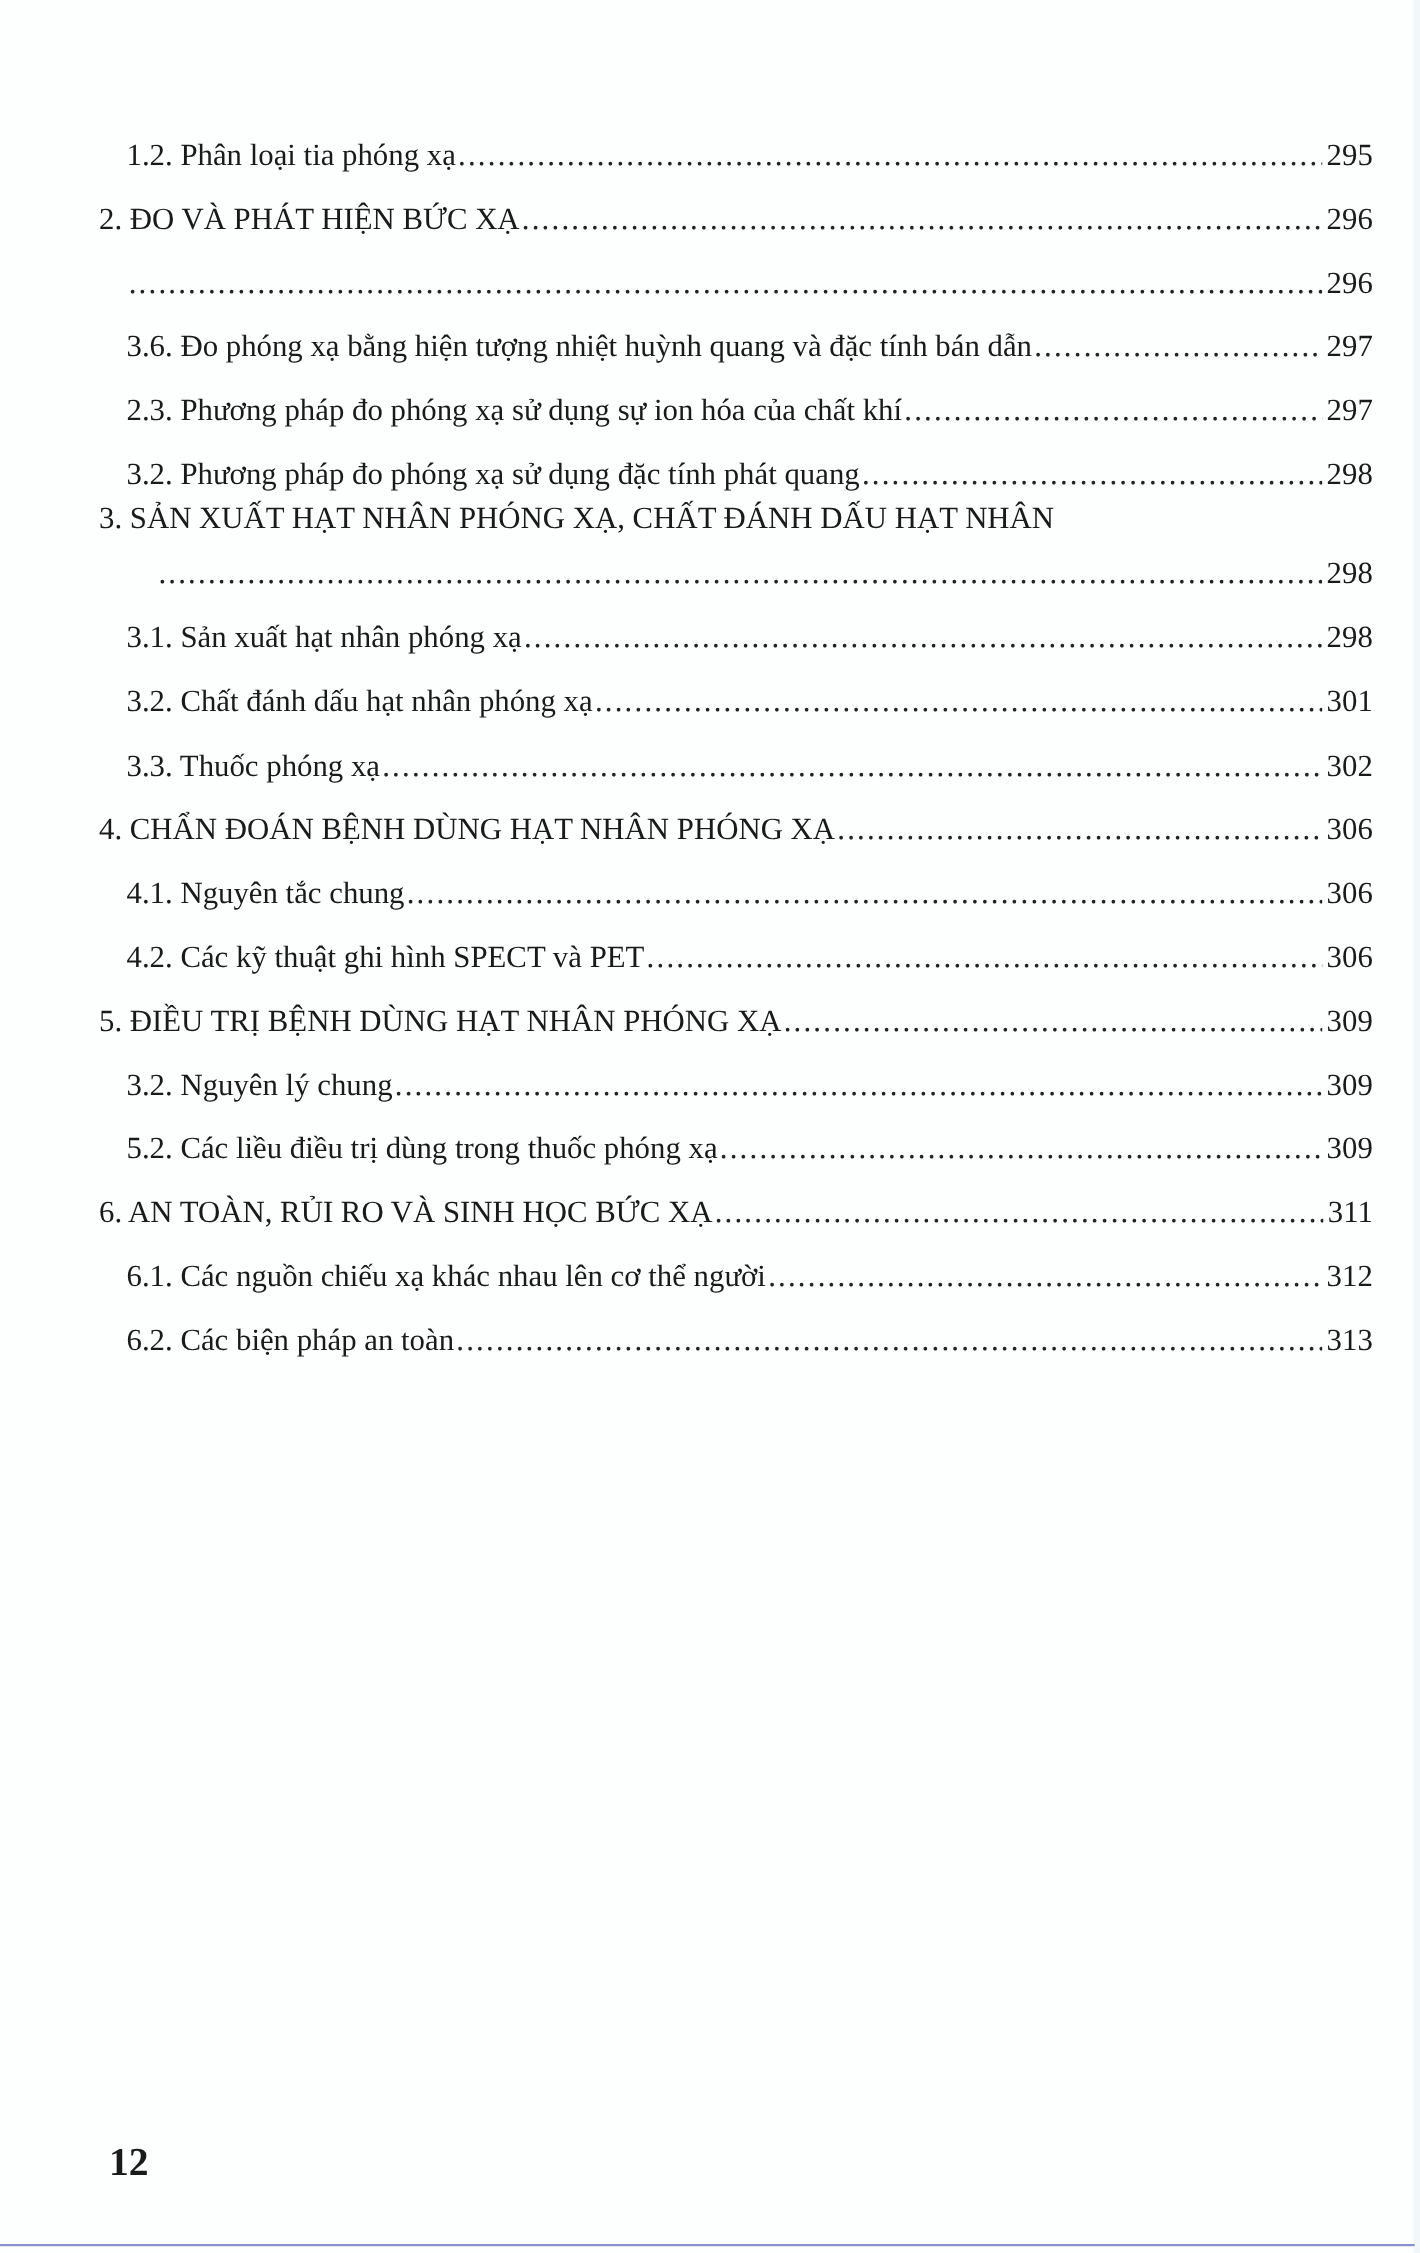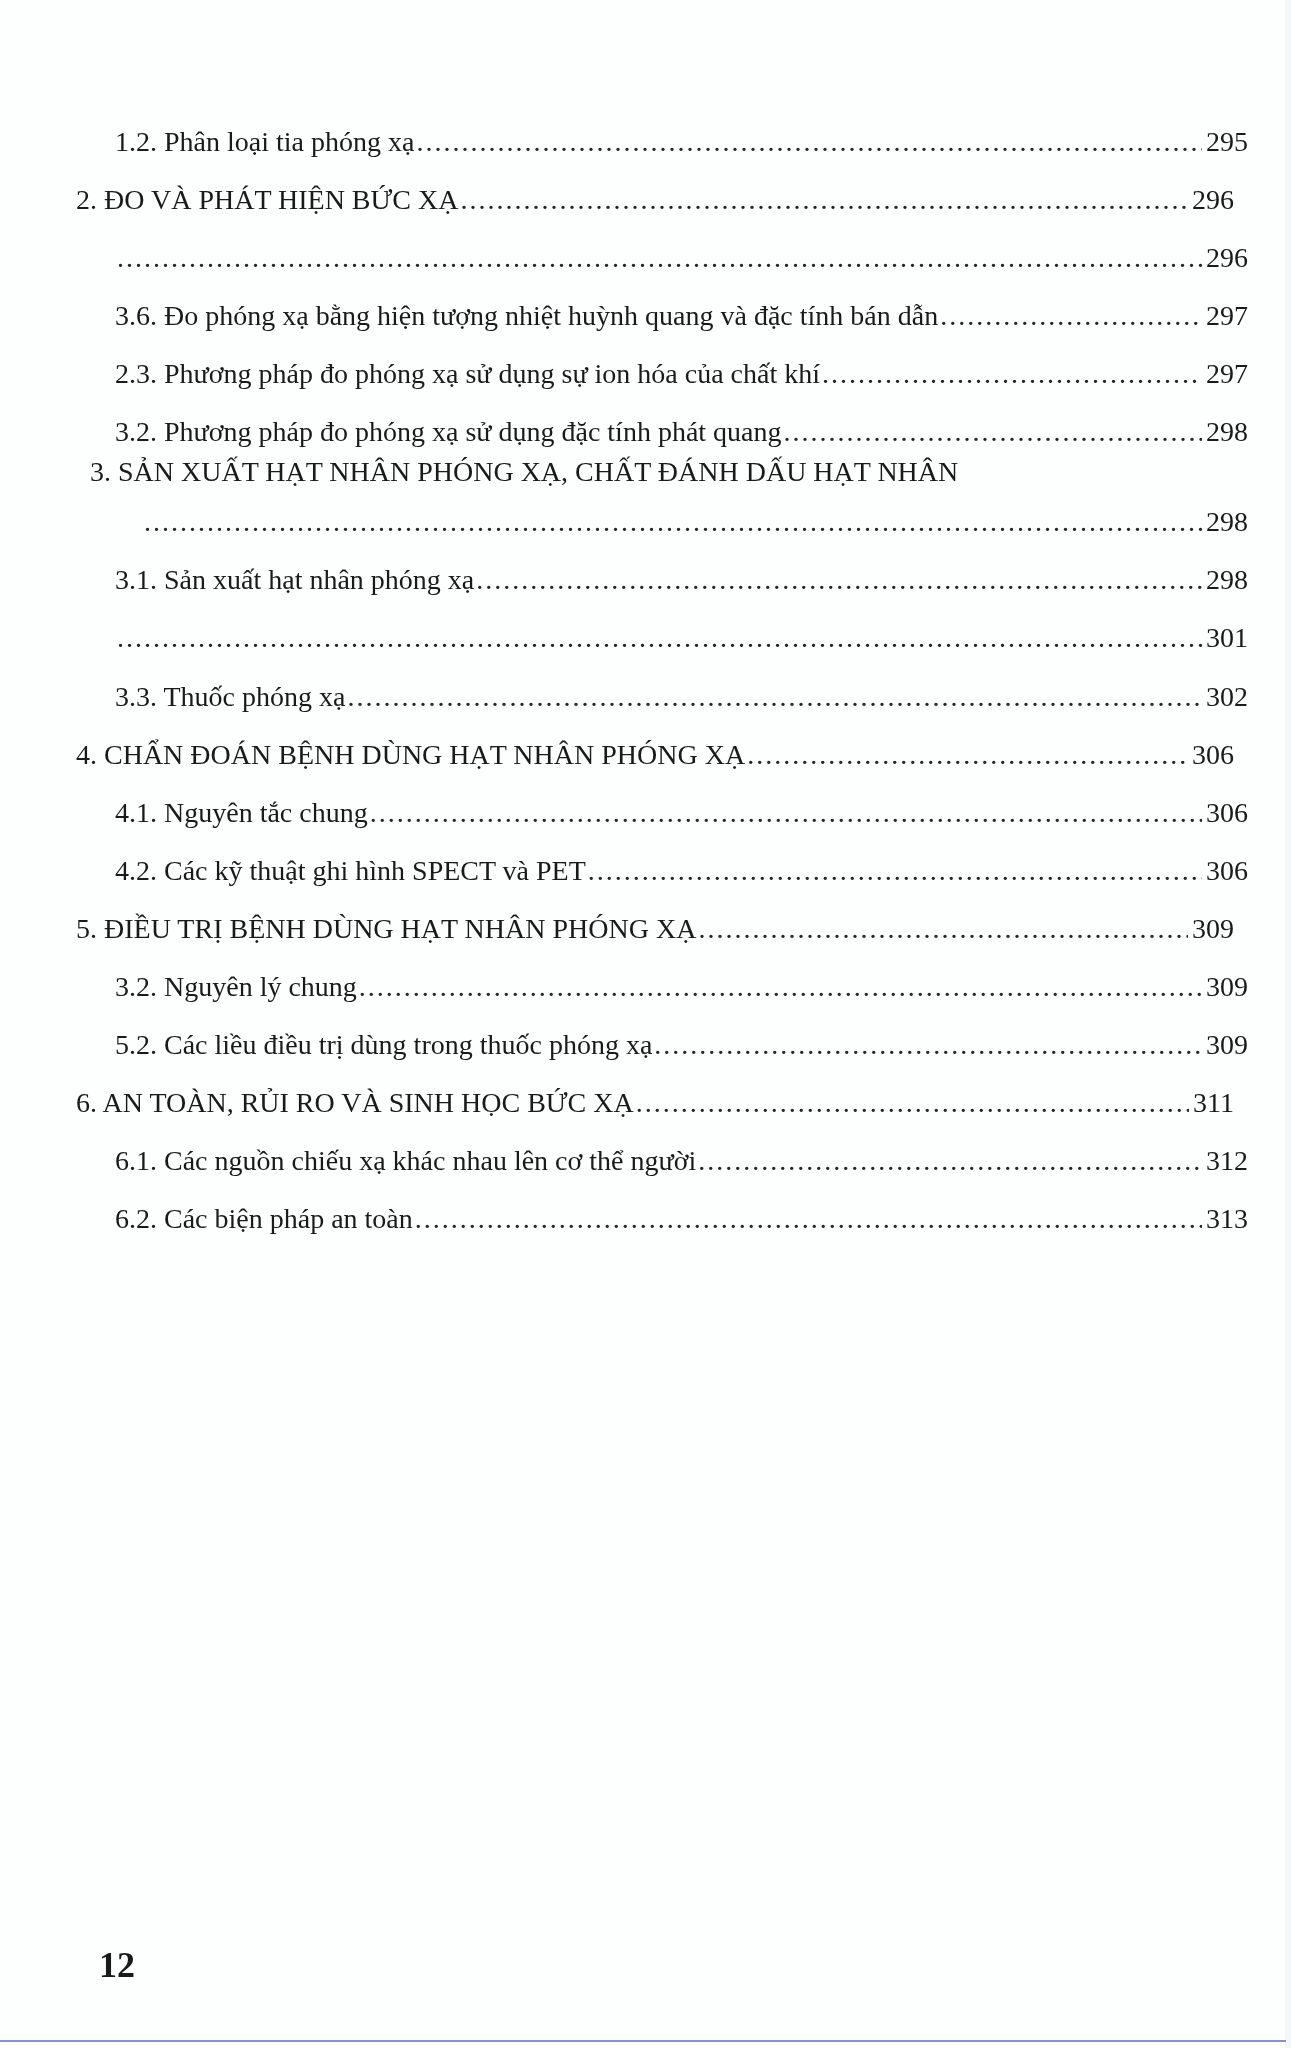--- a/index.html
+++ b/index.html
@@ -42,21 +42,21 @@
     flex: 1 1 auto;
     overflow: hidden;
     margin: 0 4px 0 2px;
     letter-spacing: 2px;
     color: #222;
   }
   .toc-row .leader::before {
     content: "..........................................................................................................................................................................................................................";
   }
   .toc-row .page-num { flex: 0 0 auto; }
-  .toc-row.level-1 { left: 76px; width: 1158px; font-family: Liberation Serif, serif; }
+  .toc-row.level-1 { left: 90px; width: 1158px; font-family: Liberation Serif, serif; }
   .toc-row.level-2 { left: 115px; width: 1133px; }
   .toc-row.cont { left: 142px; width: 1106px; }
   .toc-row.nowrap-head { left: 90px; width: 1158px; }
 
   .footer-num {
     position: absolute;
     left: 99px;
     top: 1944px;
     font-size: 36px;
     font-weight: bold;
@@ -120,20 +120,21 @@
       <span class="page-num">298</span>
     </div>
 
     <div class="toc-row level-2" style="top:560px">
       <span class="label">3.1. Sản xuất hạt nhân phóng xạ</span>
       <span class="leader"></span>
       <span class="page-num">298</span>
     </div>
 
     <div class="toc-row level-2" style="top:618px">
+      <span class="label">3.2. Chất đánh dấu hạt nhân phóng xạ</span>
       <span class="leader"></span>
       <span class="page-num">301</span>
     </div>
 
     <div class="toc-row level-2" style="top:677px">
       <span class="label">3.3. Thuốc phóng xạ</span>
       <span class="leader"></span>
       <span class="page-num">302</span>
     </div>
 

